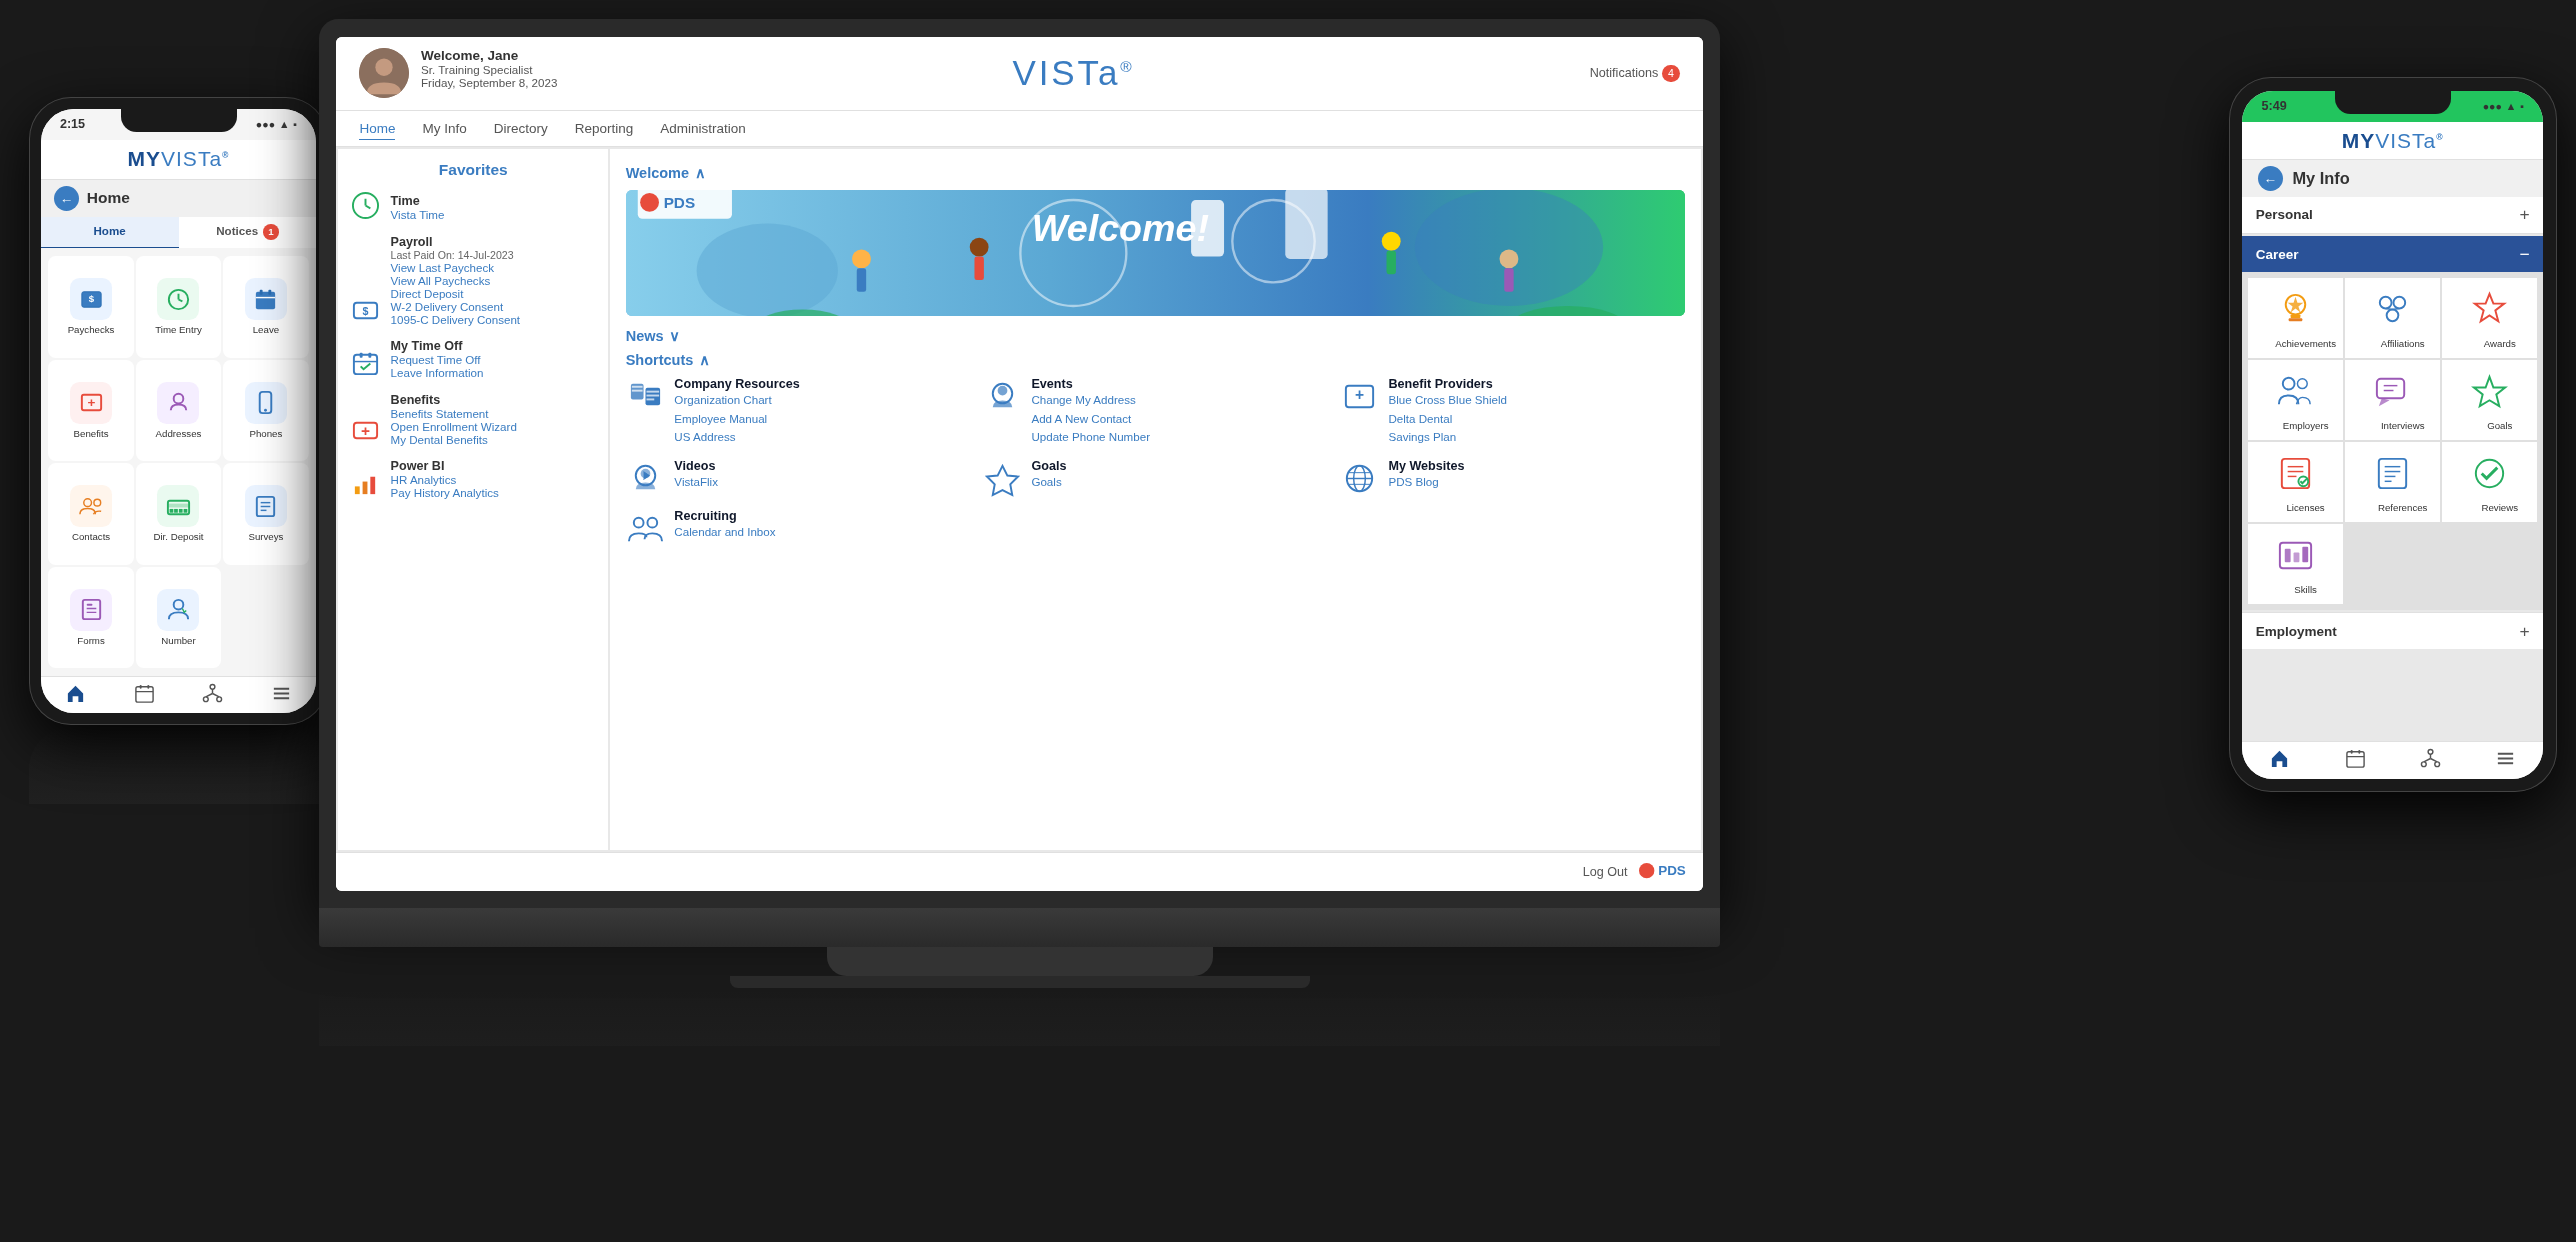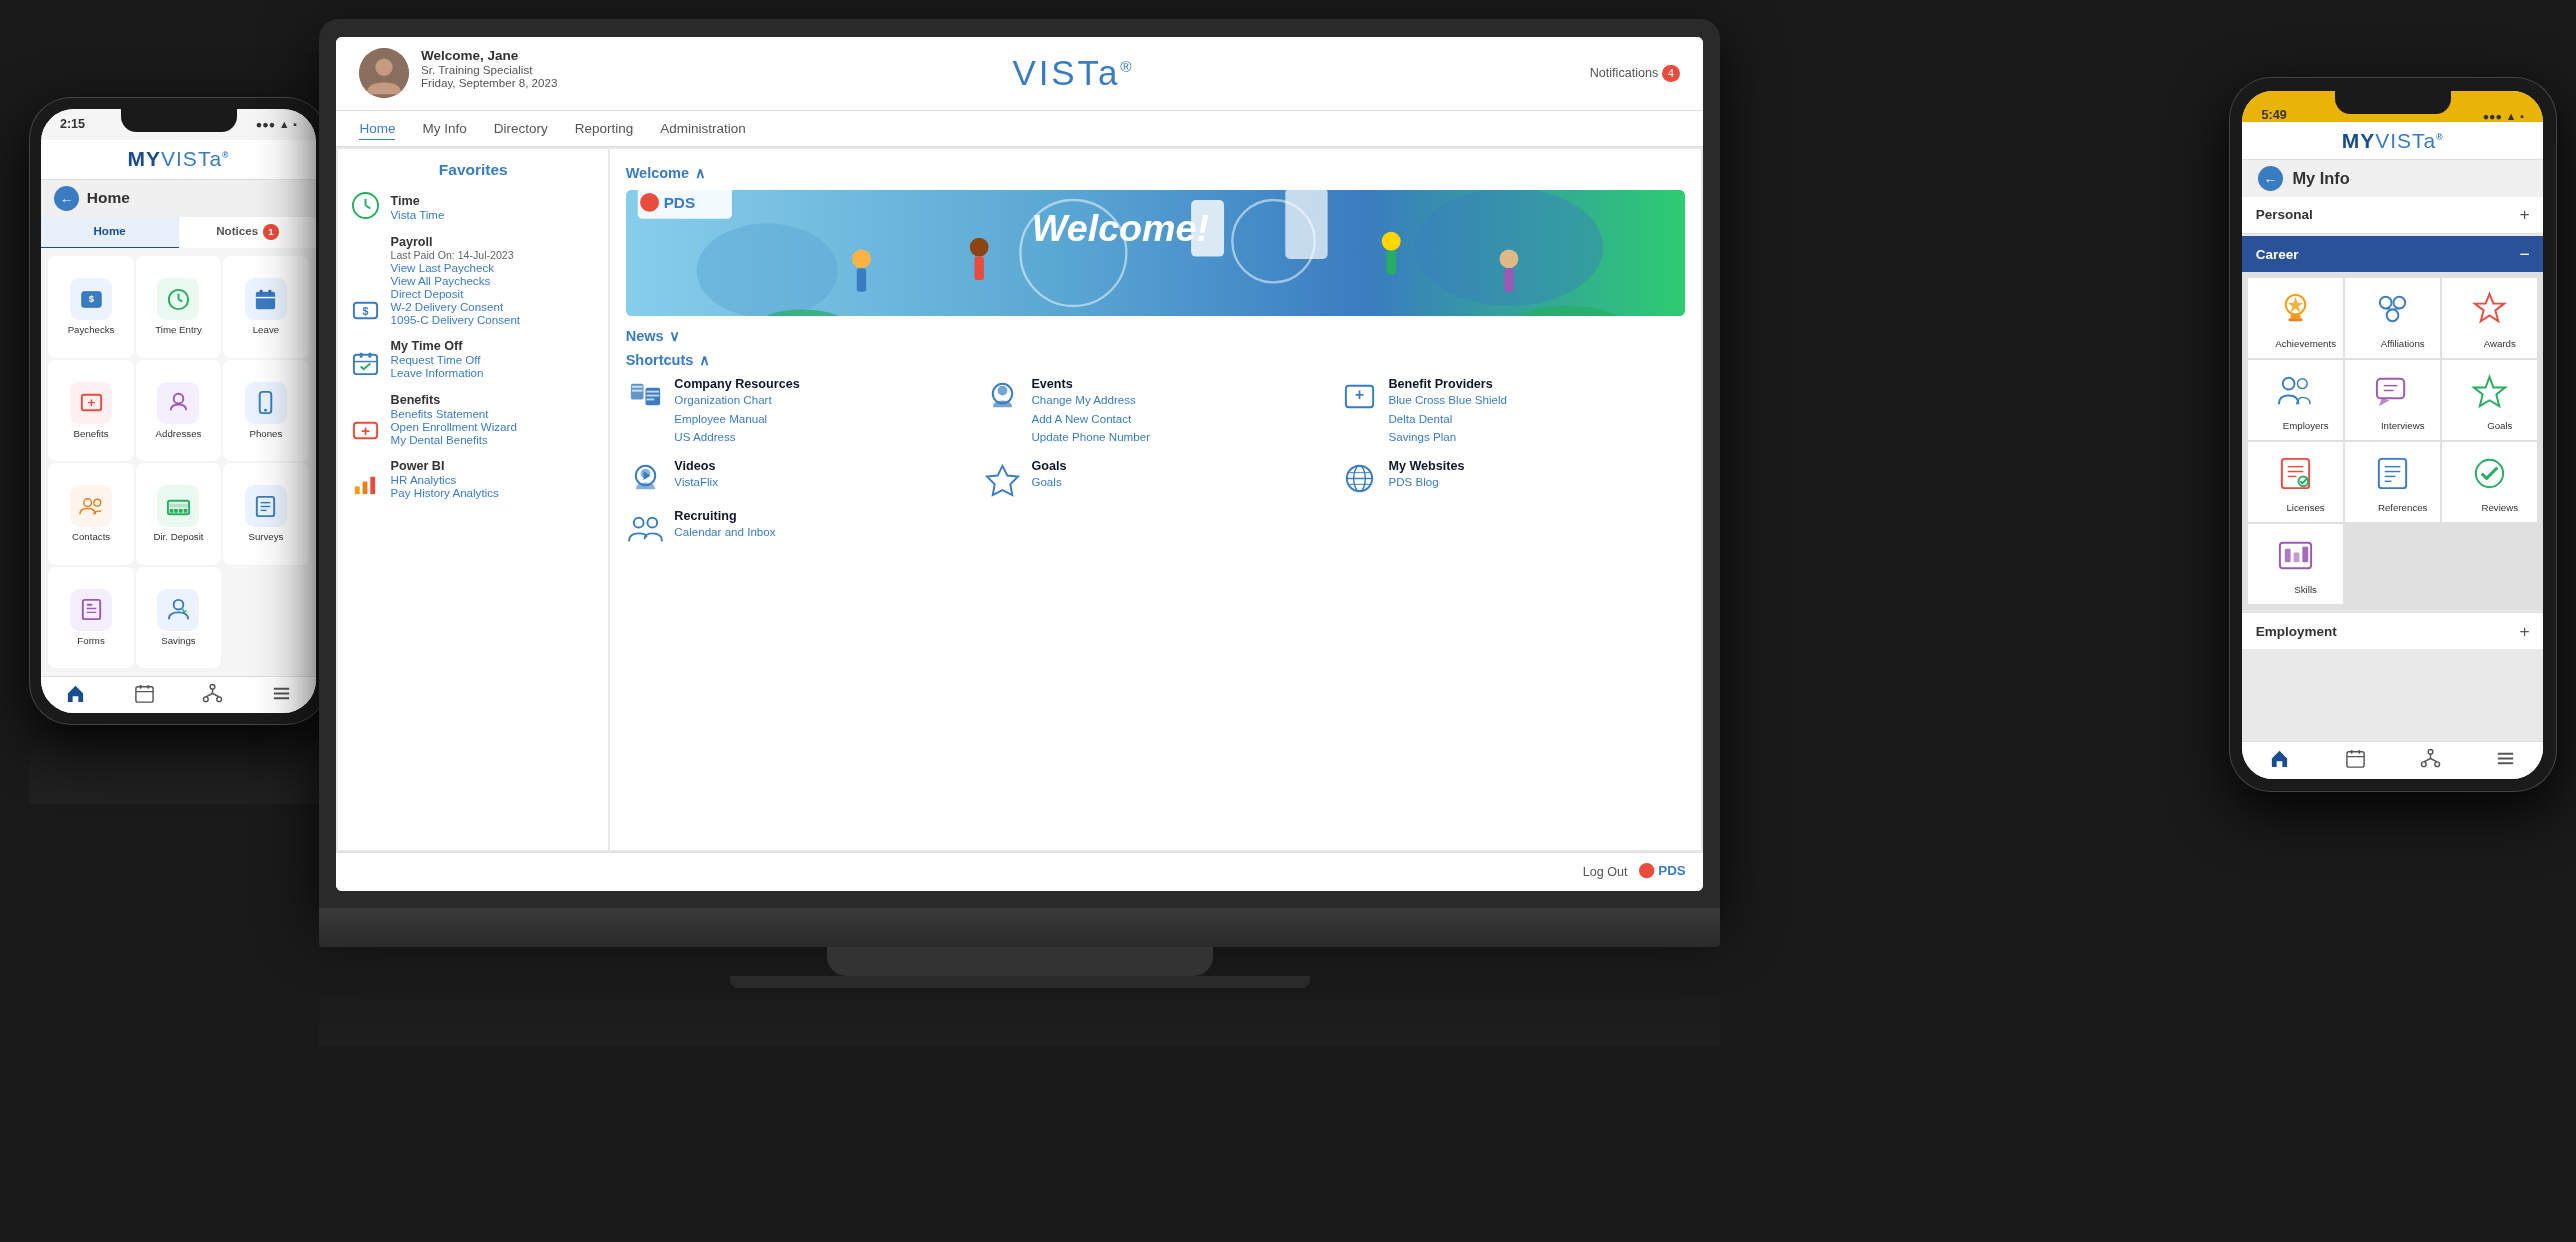--- a/index.html
+++ b/index.html
@@ -745,21 +745,21 @@
           <span class="app-item-label">Forms</span>
         </div>
         <div class="app-item">
           <div class="app-item-icon" style="background:#eaf3ff;">
             <svg width="27" height="27" viewBox="0 0 28 28">
                 <circle cx="14" cy="9" r="5" fill="none" stroke="#3a7cc1" stroke-width="2"></circle>
                 <path d="M4 24 Q4 17 14 17 Q24 17 24 24" fill="none" stroke="#3a7cc1" stroke-width="2"></path>
                 <polyline points="18,13 20,17 22,15" fill="none" stroke="#27ae60" stroke-width="1.5"></polyline>
               </svg>
           </div>
-          <span class="app-item-label">Savings</span>
+          <span class="app-item-label">Number</span>
         </div>
       </div>
 
       <div class="phone-bottom-nav">
         <div class="bottom-nav-item">
           <svg width="21" height="21" viewBox="0 0 22 22">
               <path d="M3 11 L11 3 L19 11 V20 H14 V14 H8 V20 H3 Z" fill="#1a4d8f"></path>
             </svg>
         </div>
         <div class="bottom-nav-item">
@@ -1115,21 +1115,21 @@
   <div class="laptop-base"></div>
   <div class="laptop-stand"></div>
   <div class="laptop-foot"></div>
   <div class="laptop-reflection"></div>
 </div>
 
 <div class="phone-right">
   <div class="phone-frame-right">
     <div class="phone-screen-right">
 
-      <div class="phone-notch-area" style="background:#eab308;align-items:flex-end;">
+      <div class="phone-notch-area" style="background:#22c55e;">
         <div class="phone-notch"></div>
         <span class="phone-time">5:49</span>
         <div class="phone-status-icons">
           <span>●●●</span>
           <span>▲</span>
           <span>▪</span>
         </div>
       </div>
 
       <div class="myinfo-header">

